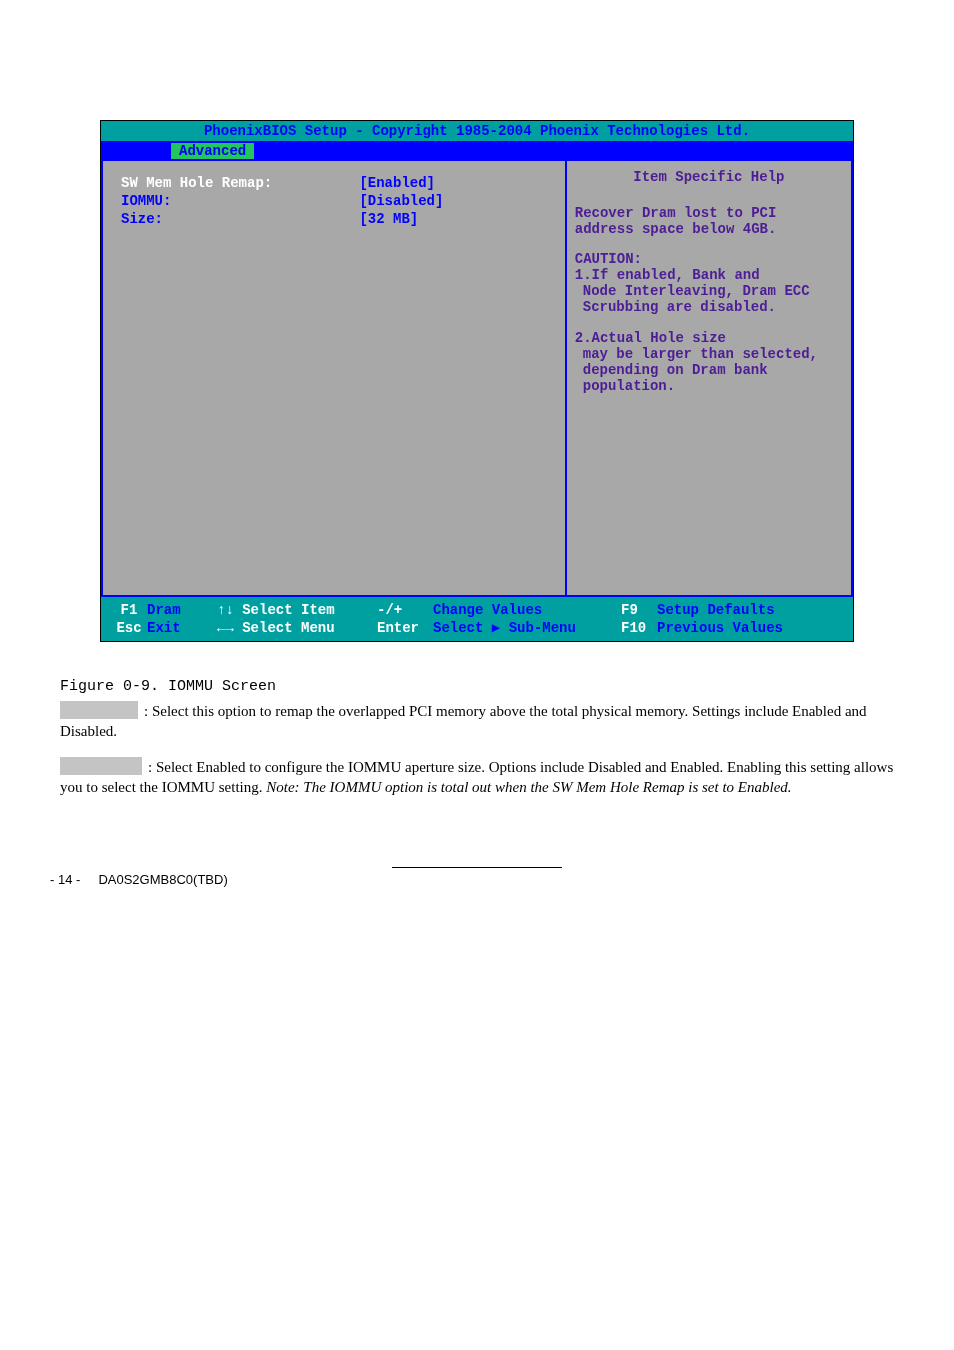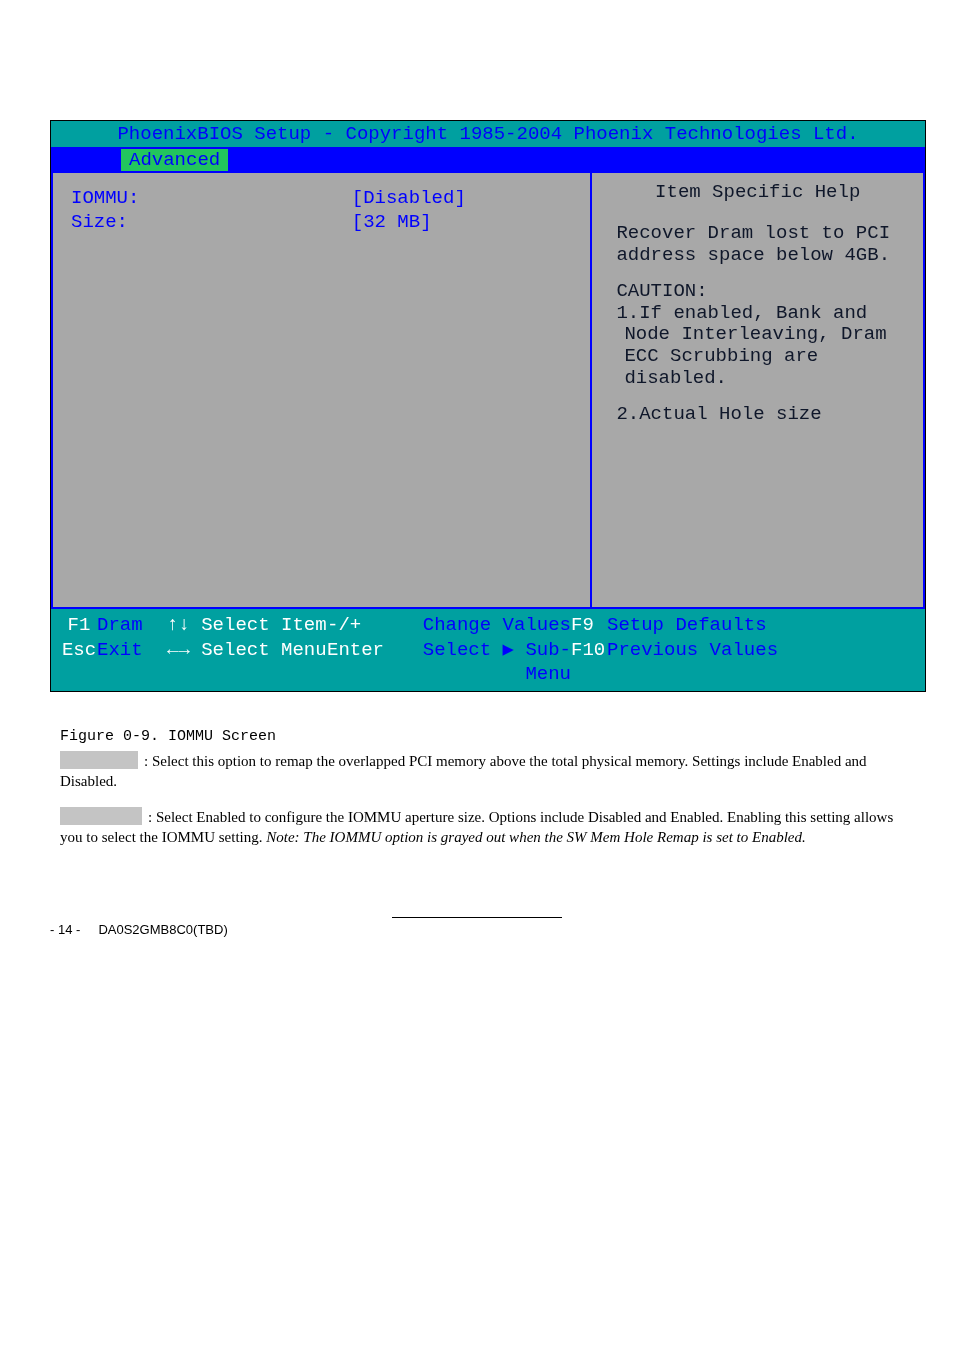--- a/index.html
+++ b/index.html
@@ -6,27 +6,27 @@
   body {
     font-family: "Times New Roman", serif;
     background: #fff;
     width: 954px;
     margin: 0 auto;
     font-size: 15px;
     color: #000;
   }
   .page { padding: 50px 50px 0 50px; position: relative; }
   .bios {
-    width: 876px;
+    width: 754px;
     margin: 70px auto 0 auto;
     background: #a8a8a8;
     border: 1px solid #000;
     font-family: "Courier New", monospace;
-    font-size: 19px;
-    font-weight: normal;
+    font-size: 14px;
+    font-weight: bold;
   }
   .bios-title {
     background: #00a0a0;
     color: #0000ff;
     text-align: center;
     padding: 2px 0;
     letter-spacing: 0px;
   }
   .bios-menubar {
     background: #0000ff;
@@ -50,41 +50,41 @@
     border-right: 2px solid #0000ff;
     padding: 14px 18px;
     color: #0000ff;
   }
   .bios-left .row { display: flex; margin-bottom: 2px; }
   .bios-left .lbl { flex: 0 0 56%; }
   .bios-left .lbl.sel { color: #fff; }
   .bios-left .val { }
   .bios-right {
     flex: 1;
-    padding: 8px 24px;
-    color: #0f172a;
+    padding: 8px 8px;
+    color: #4c1d95;
   }
   .bios-right .help-title {
     text-align: center;
     margin-bottom: 20px;
   }
   .bios-right p { margin-bottom: 14px; line-height: 1.15; }
   .bios-right .indent { padding-left: 8px; display: block; }
   .bios-footer {
     background: #00a0a0;
     color: #fff;
     padding: 4px 10px;
     line-height: 1.3;
   }
   .bios-footer .frow { display: flex; }
   .bios-footer .fk { color: #fff; width: 36px; text-align: center; }
   .bios-footer .ft { color: #0000ff; width: 70px; }
   .bios-footer .fs { color: #fff; width: 160px; }
   .bios-footer .fk2 { color: #fff; width: 56px; }
-  .bios-footer .ft2 { color: #0000ff; width: 188px; text-align: right; }
+  .bios-footer .ft2 { color: #0000ff; width: 188px; }
   .bios-footer .fk3 { color: #fff; width: 36px; }
   .bios-footer .ft3 { color: #0000ff; }
 
   .doc { padding: 0 10px; margin-top: 36px; }
   .doc .figcap { font-family: Liberation Mono, monospace; margin-bottom: 6px; }
   .doc p { margin-bottom: 16px; line-height: 1.3; }
   .doc .note { font-style: italic; }
   .gray-rule { background: #c4c4c4; width: 78px; height: 18px; display: inline-block; margin-bottom: -3px; margin-right: 6px; }
   .gray-rule-long { background: #c4c4c4; width: 82px; height: 18px; display: inline-block; margin-bottom: -3px; margin-right: 6px; }
   .gray-rule-short { background: #c4c4c4; width: 60px; height: 18px; display: inline-block; margin-bottom: -3px; margin-right: 6px; }
@@ -107,38 +107,43 @@
 
 <div class="page">
   <div class="bios">
     <div class="bios-title">PhoenixBIOS Setup - Copyright 1985-2004 Phoenix Technologies Ltd.</div>
     <div class="bios-menubar">
       <span class="tab">Advanced</span>
     </div>
     <div class="bios-body">
       <div class="bios-left">
         <div class="row">
+          <span class="lbl sel">SW Mem Hole Remap:</span>
+          <span class="val">[Enabled]</span>
+        </div>
+        <div class="row">
           <span class="lbl">IOMMU:</span>
           <span class="val">[Disabled]</span>
         </div>
         <div class="row">
           <span class="lbl">Size:</span>
           <span class="val">[32 MB]</span>
         </div>
       </div>
       <div class="bios-right">
         <div class="help-title">Item Specific Help</div>
         <p>Recover Dram lost to PCI address space below 4GB.</p>
         <p>
           <span>CAUTION:</span><br>
           <span>1.If enabled, Bank and</span>
           <span class="indent">Node Interleaving, Dram ECC Scrubbing are disabled.</span>
         </p>
         <p>
           <span>2.Actual Hole size</span>
+          <span class="indent">may be larger than selected, depending on Dram bank population.</span>
         </p>
       </div>
     </div>
     <div class="bios-footer">
       <div class="frow">
         <span class="fk">F1</span>
         <span class="ft">Dram</span>
         <span class="fs">↑↓ Select Item</span>
         <span class="fk2">-/+</span>
         <span class="ft2">Change Values</span>
@@ -159,21 +164,21 @@
 
   <div class="doc">
     <div class="figcap">Figure 0-9. IOMMU Screen</div>
 
     <p>
       <span class="gray-rule"></span><span>: Select this option to remap the overlapped PCI memory above the total physical memory. Settings include Enabled and Disabled.</span>
     </p>
 
     <p>
       <span class="gray-rule-long"></span><span>: </span><span>Select Enabled to configure the IOMMU aperture size. Options include Disabled and Enabled. Enabling this setting allows you to select the IOMMU setting.</span>
-      <span class="note">Note: The IOMMU option is grayed out when the SW Mem Hole Remap is set to Enabled.</span>
+      <span class="note">Note: The IOMMU option is total out when the SW Mem Hole Remap is set to Enabled.</span>
     </p>
 
   </div>
 
   <div class="footer">
     <div class="footer-line"></div>
     <span>- 14 -</span>
     &nbsp;&nbsp;&nbsp;
     <span>DA0S2GMB8C0(TBD)</span>
   </div>

